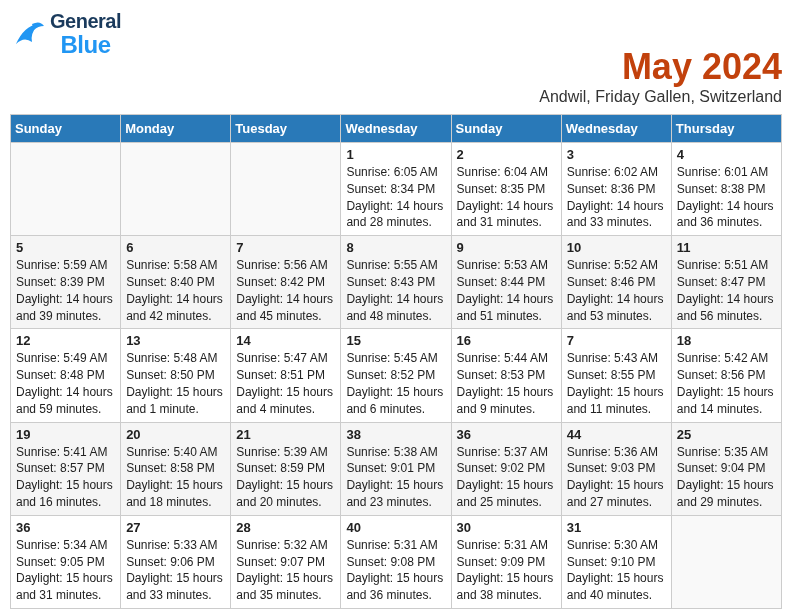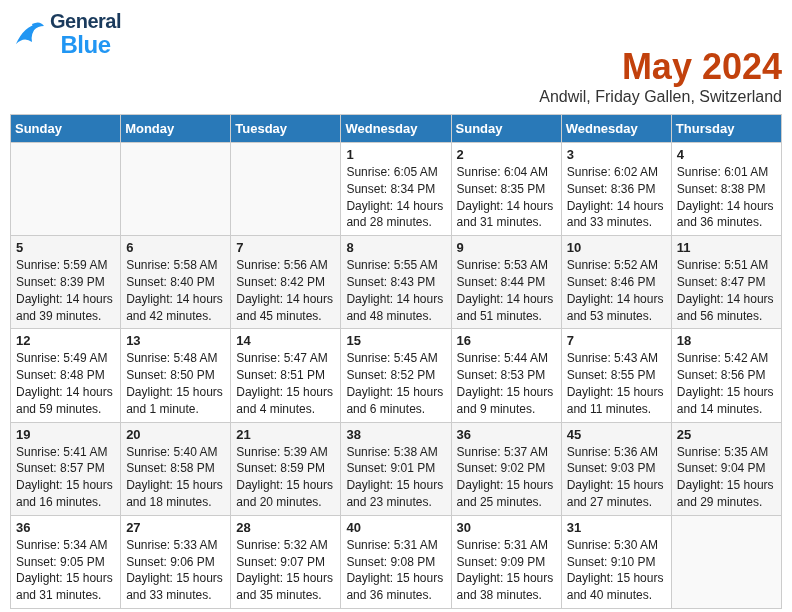--- a/index.html
+++ b/index.html
@@ -222,21 +222,21 @@
         </td>
         <td>
           <div class="day-number">38</div>
           <div class="cell-text">Sunrise: 5:38 AM<br>Sunset: 9:01 PM<br>Daylight: 15 hours<br>and 23 minutes.</div>
         </td>
         <td>
           <div class="day-number">36</div>
           <div class="cell-text">Sunrise: 5:37 AM<br>Sunset: 9:02 PM<br>Daylight: 15 hours<br>and 25 minutes.</div>
         </td>
         <td>
-          <div class="day-number">45</div>
+          <div class="day-number">44</div>
           <div class="cell-text">Sunrise: 5:36 AM<br>Sunset: 9:03 PM<br>Daylight: 15 hours<br>and 27 minutes.</div>
         </td>
         <td>
           <div class="day-number">25</div>
           <div class="cell-text">Sunrise: 5:35 AM<br>Sunset: 9:04 PM<br>Daylight: 15 hours<br>and 29 minutes.</div>
         </td>
       </tr>
       <tr>
         <td>
           <div class="day-number">36</div>

